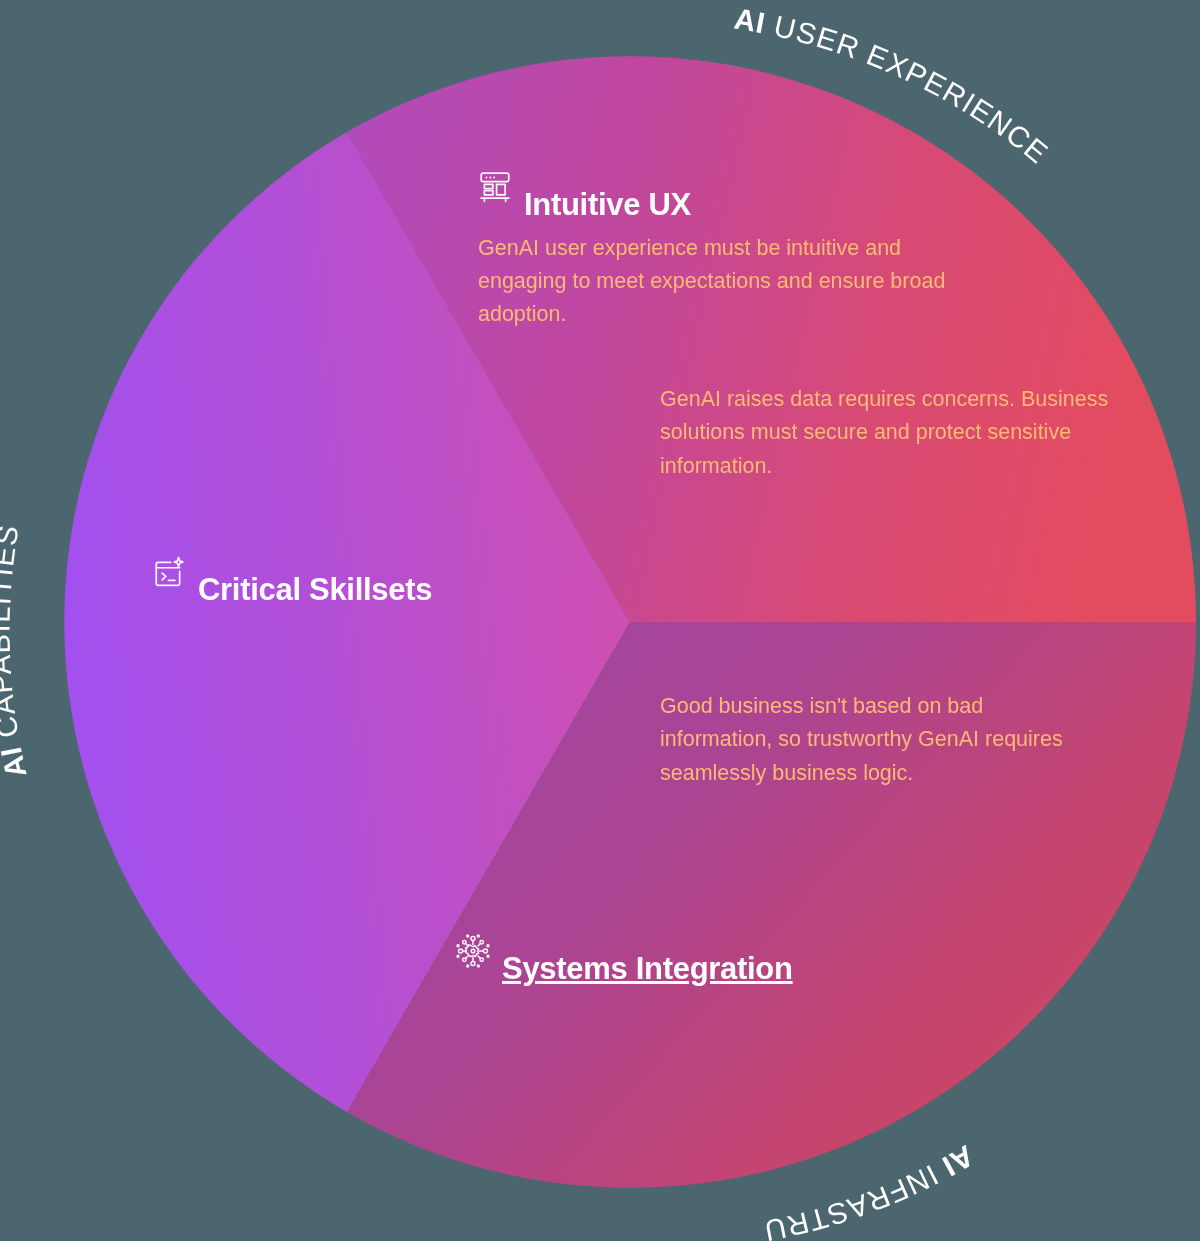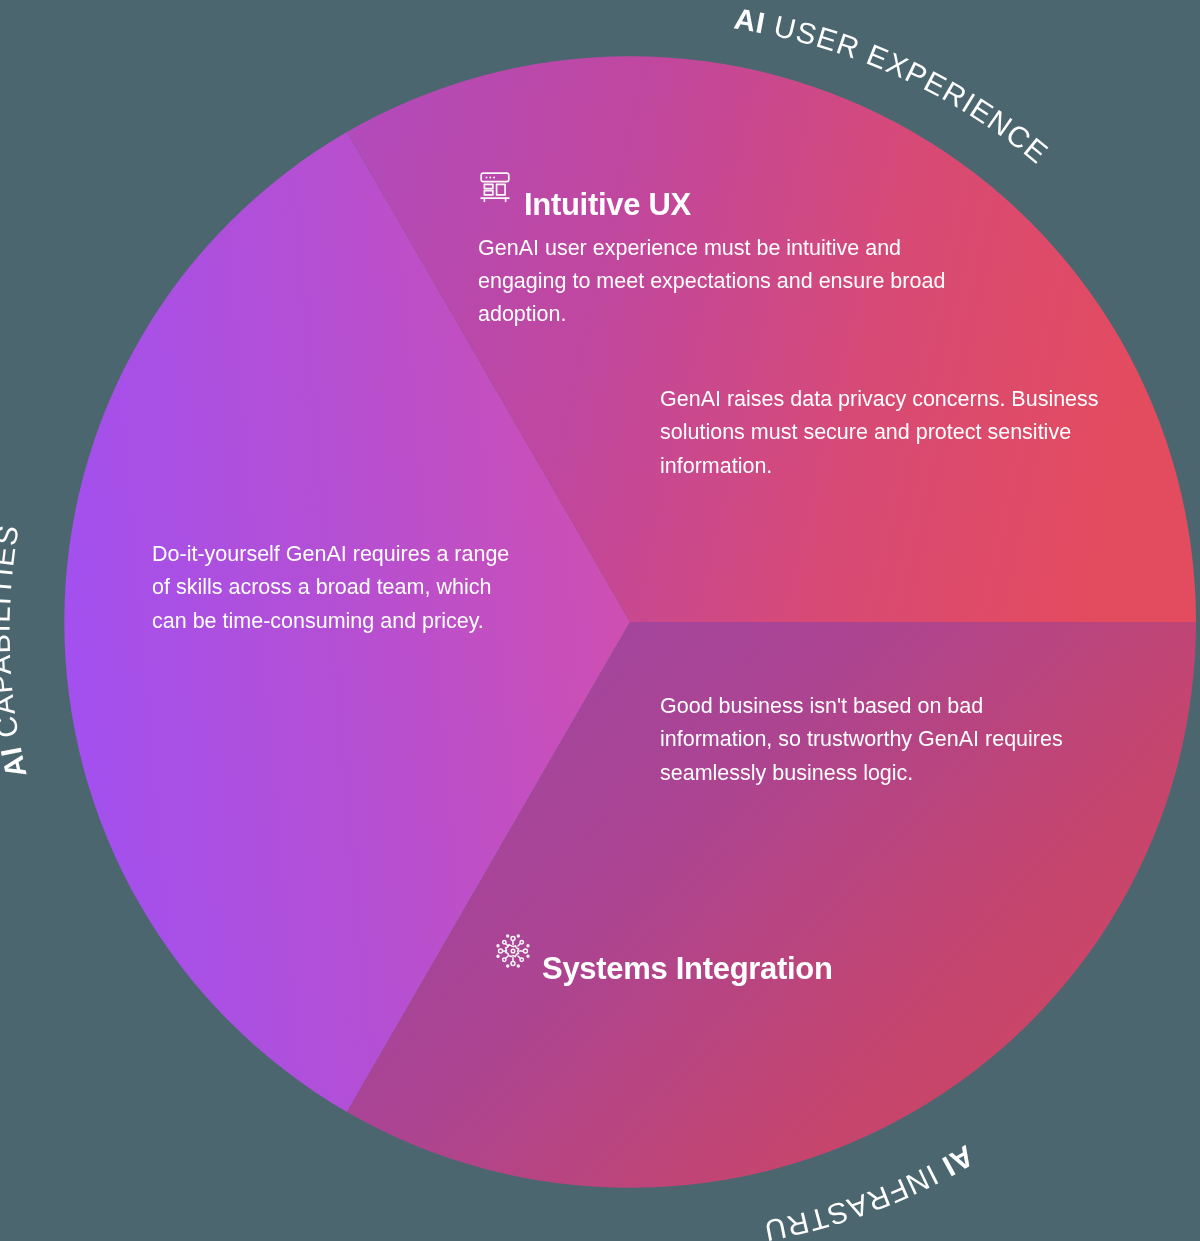--- a/index.html
+++ b/index.html
@@ -36,30 +36,30 @@
     font-weight:bold;
     letter-spacing:-0.3px;
     line-height:1.05;
     white-space:nowrap;
     color:#ffffff;
     margin-top:36px;
   }
   .panel-body{
     font-size:21.5px;
     line-height:1.55;
-    color:#ffffff;
+    color:#fdba74;
     font-weight:400;
   }
 
   
   #panel-intuitive-ux{ left:478px; top:153px; width:500px;}
   #panel-risky-results{ left:660px; top:383px; width:460px;}
   #panel-critical-skillsets{ left:152px; top:538px; width:370px;}
   #panel-trusted-insights{ left:660px; top:690px; width:440px;}
-  #panel-systems-integration{ left:496px; top:917px; width:500px;}
+  #panel-systems-integration{ left:456px; top:917px; width:500px;text-decoration:underline;}
 
   #panel-critical-skillsets .panel-body{ line-height:1.55; }
 
   .arc-label{
     font-size:29.5px;
     fill:#ffffff;
     letter-spacing:1.2px;
     font-family:"Liberation Sans",sans-serif;
   }
   .arc-label .ai{ font-weight:bold; letter-spacing:0.5px;}
@@ -133,25 +133,36 @@
           <path d="M3 26.5h26"></path>
           <path d="M6 26.5v3M26 26.5v3"></path>
         </svg>
       </span>
       <span class="panel-title">Intuitive UX</span>
     </div>
     <div class="panel-body">GenAI user experience must be intuitive and engaging to meet expectations and ensure broad adoption.</div>
   </div>
 
   <div class="panel" id="panel-risky-results">
-    <div class="panel-body">GenAI raises data privacy concerns. Business solutions must secure and protect sensitive information.</div>
+    <div class="panel-body">GenAI raises data requires concerns. Business solutions must secure and protect sensitive information.</div>
   </div>
 
   <div class="panel" id="panel-critical-skillsets">
-    <div class="panel-body">Do-it-yourself GenAI requires a range of skills across a broad team, which can be time-consuming and pricey.</div>
+    <div class="panel-head">
+      <span class="panel-icon">
+        <svg viewBox="0 0 32 32" fill="none" stroke="#ffffff" stroke-width="1.6" stroke-linecap="round" stroke-linejoin="round">
+          <path d="M26 15.5v11.5a1.5 1.5 0 0 1-1.5 1.5h-19A1.5 1.5 0 0 1 4 27V8.5A1.5 1.5 0 0 1 5.5 7h12"></path>
+          <path d="M4 12h22"></path>
+          <path d="M9.5 17l3.5 3.2-3.5 3.2"></path>
+          <path d="M15.5 23.8h6"></path>
+          <path d="M25 2.5l1.1 3 3 1.1-3 1.1-1.1 3-1.1-3-3-1.1 3-1.1z"></path>
+        </svg>
+      </span>
+      <span class="panel-title">Critical Skillsets</span>
+    </div>
   </div>
 
   <div class="panel" id="panel-trusted-insights">
     <div class="panel-body">Good business isn't based on bad information, so trustworthy GenAI requires seamlessly business logic.</div>
   </div>
 
   <div class="panel" id="panel-systems-integration">
     <div class="panel-head">
       <span class="panel-icon">
         <svg viewBox="0 0 32 32" fill="none" stroke="#ffffff" stroke-width="1.4" stroke-linecap="round" stroke-linejoin="round">

